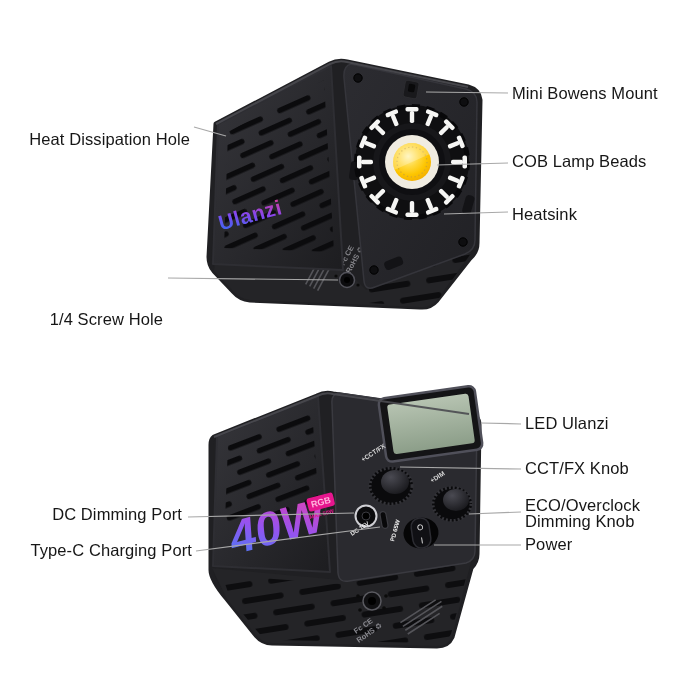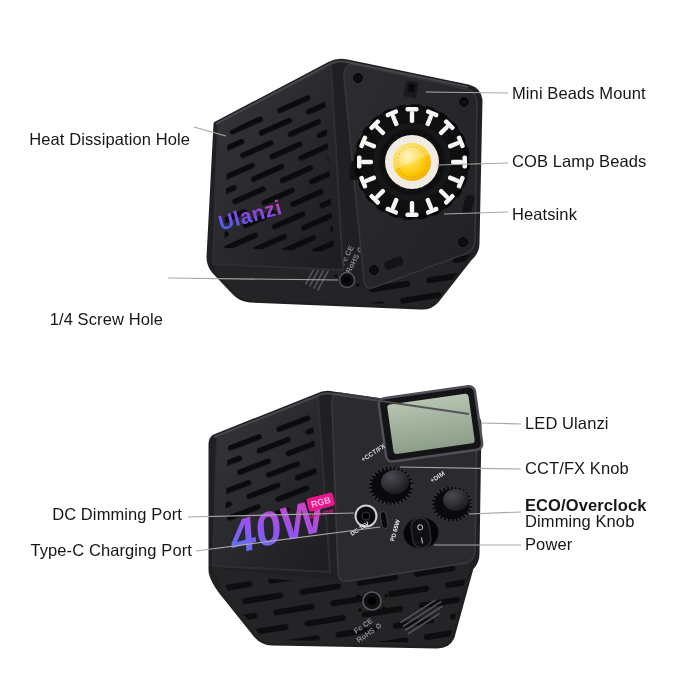--- a/index.html
+++ b/index.html
@@ -250,27 +250,27 @@
     <line x1="400" y1="467" x2="521" y2="469"></line>
     <line x1="469" y1="514" x2="521" y2="512"></line>
     <line x1="434" y1="545" x2="521" y2="545"></line>
     <line x1="188" y1="517" x2="354" y2="513"></line>
     <line x1="196" y1="551" x2="380" y2="527"></line>
   </g>
 </svg>
 
 <div class="callout left-col" style="right:510px;top:107px;margin-top:24px;">Heat Dissipation Hole</div>
 <div class="callout left-col" style="right:537px;top:266px;margin-top:45px;">1/4 Screw Hole</div>
-<div class="callout right-col" style="left:512px;top:85px;">Mini Beads Mount</div>
+<div class="callout right-col" style="left:512px;top:85px;">Mini Bowens Mount</div>
 <div class="callout right-col" style="left:512px;top:153px;">COB Lamp Beads</div>
 <div class="callout right-col" style="left:512px;top:206px;">Heatsink</div>
 
 <div class="callout right-col" style="left:525px;top:415px;">LED Ulanzi</div>
 <div class="callout right-col" style="left:525px;top:460px;">CCT/FX Knob</div>
 <div class="callout right-col" style="left:525px;top:497px;">
-  <span style="display:block;font-weight:bold;">ECO/Overclock</span>
+  <span style="display:block;">ECO/Overclock</span>
   <span style="display:block;">Dimming Knob</span>
 </div>
 <div class="callout right-col" style="left:525px;top:536px;">Power</div>
 <div class="callout left-col" style="right:518px;top:506px;">DC Dimming Port</div>
 <div class="callout left-col" style="right:508px;top:542px;">Type-C Charging Port</div>
 
 </div>
 
 </body></html>

